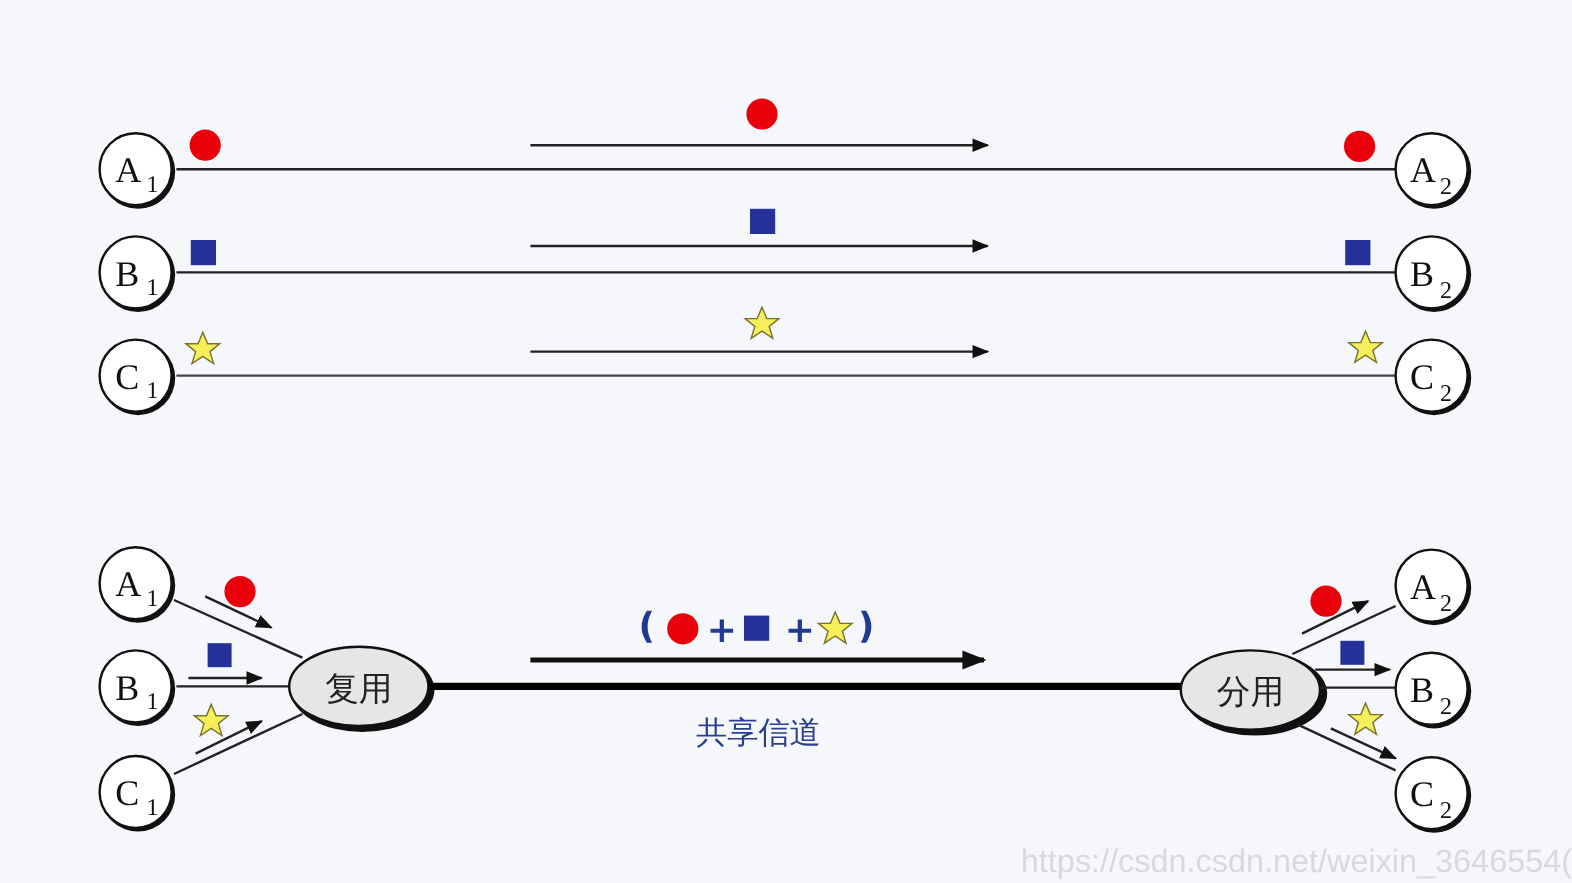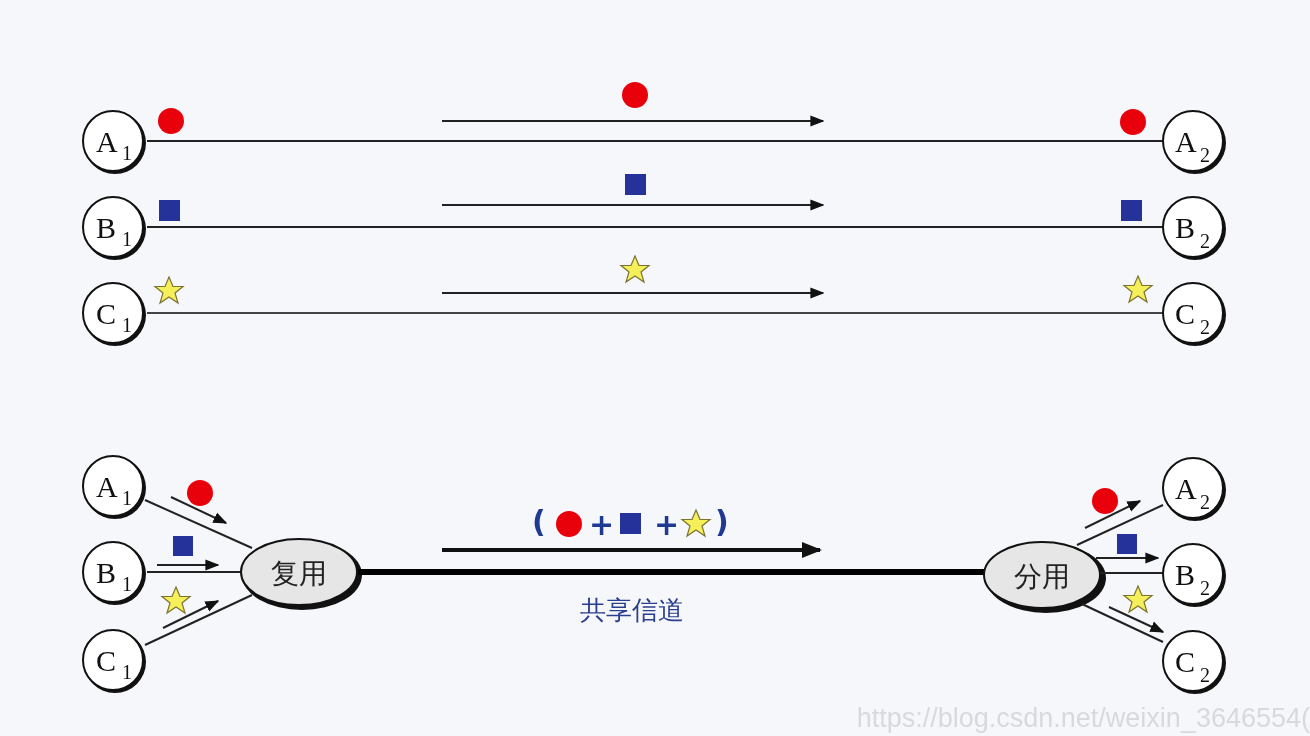--- a/index.html
+++ b/index.html
@@ -175,13 +175,13 @@
     </g>
     <g>
       <circle cx="1195" cy="663" r="31" fill="#111"></circle>
       <circle cx="1193" cy="661" r="30" fill="#fff" stroke="#111" stroke-width="2"></circle>
       <text x="1175" y="672" class="node-label">C</text>
       <text x="1200" y="682" class="node-sub">2</text>
     </g>
   </g>
 </svg>
 
-<div class="watermark">https://blog.csdn.net/weixin_3646554(</div>
+<div class="watermark">https://csdn.csdn.net/weixin_3646554(</div>
 
 </body></html>

